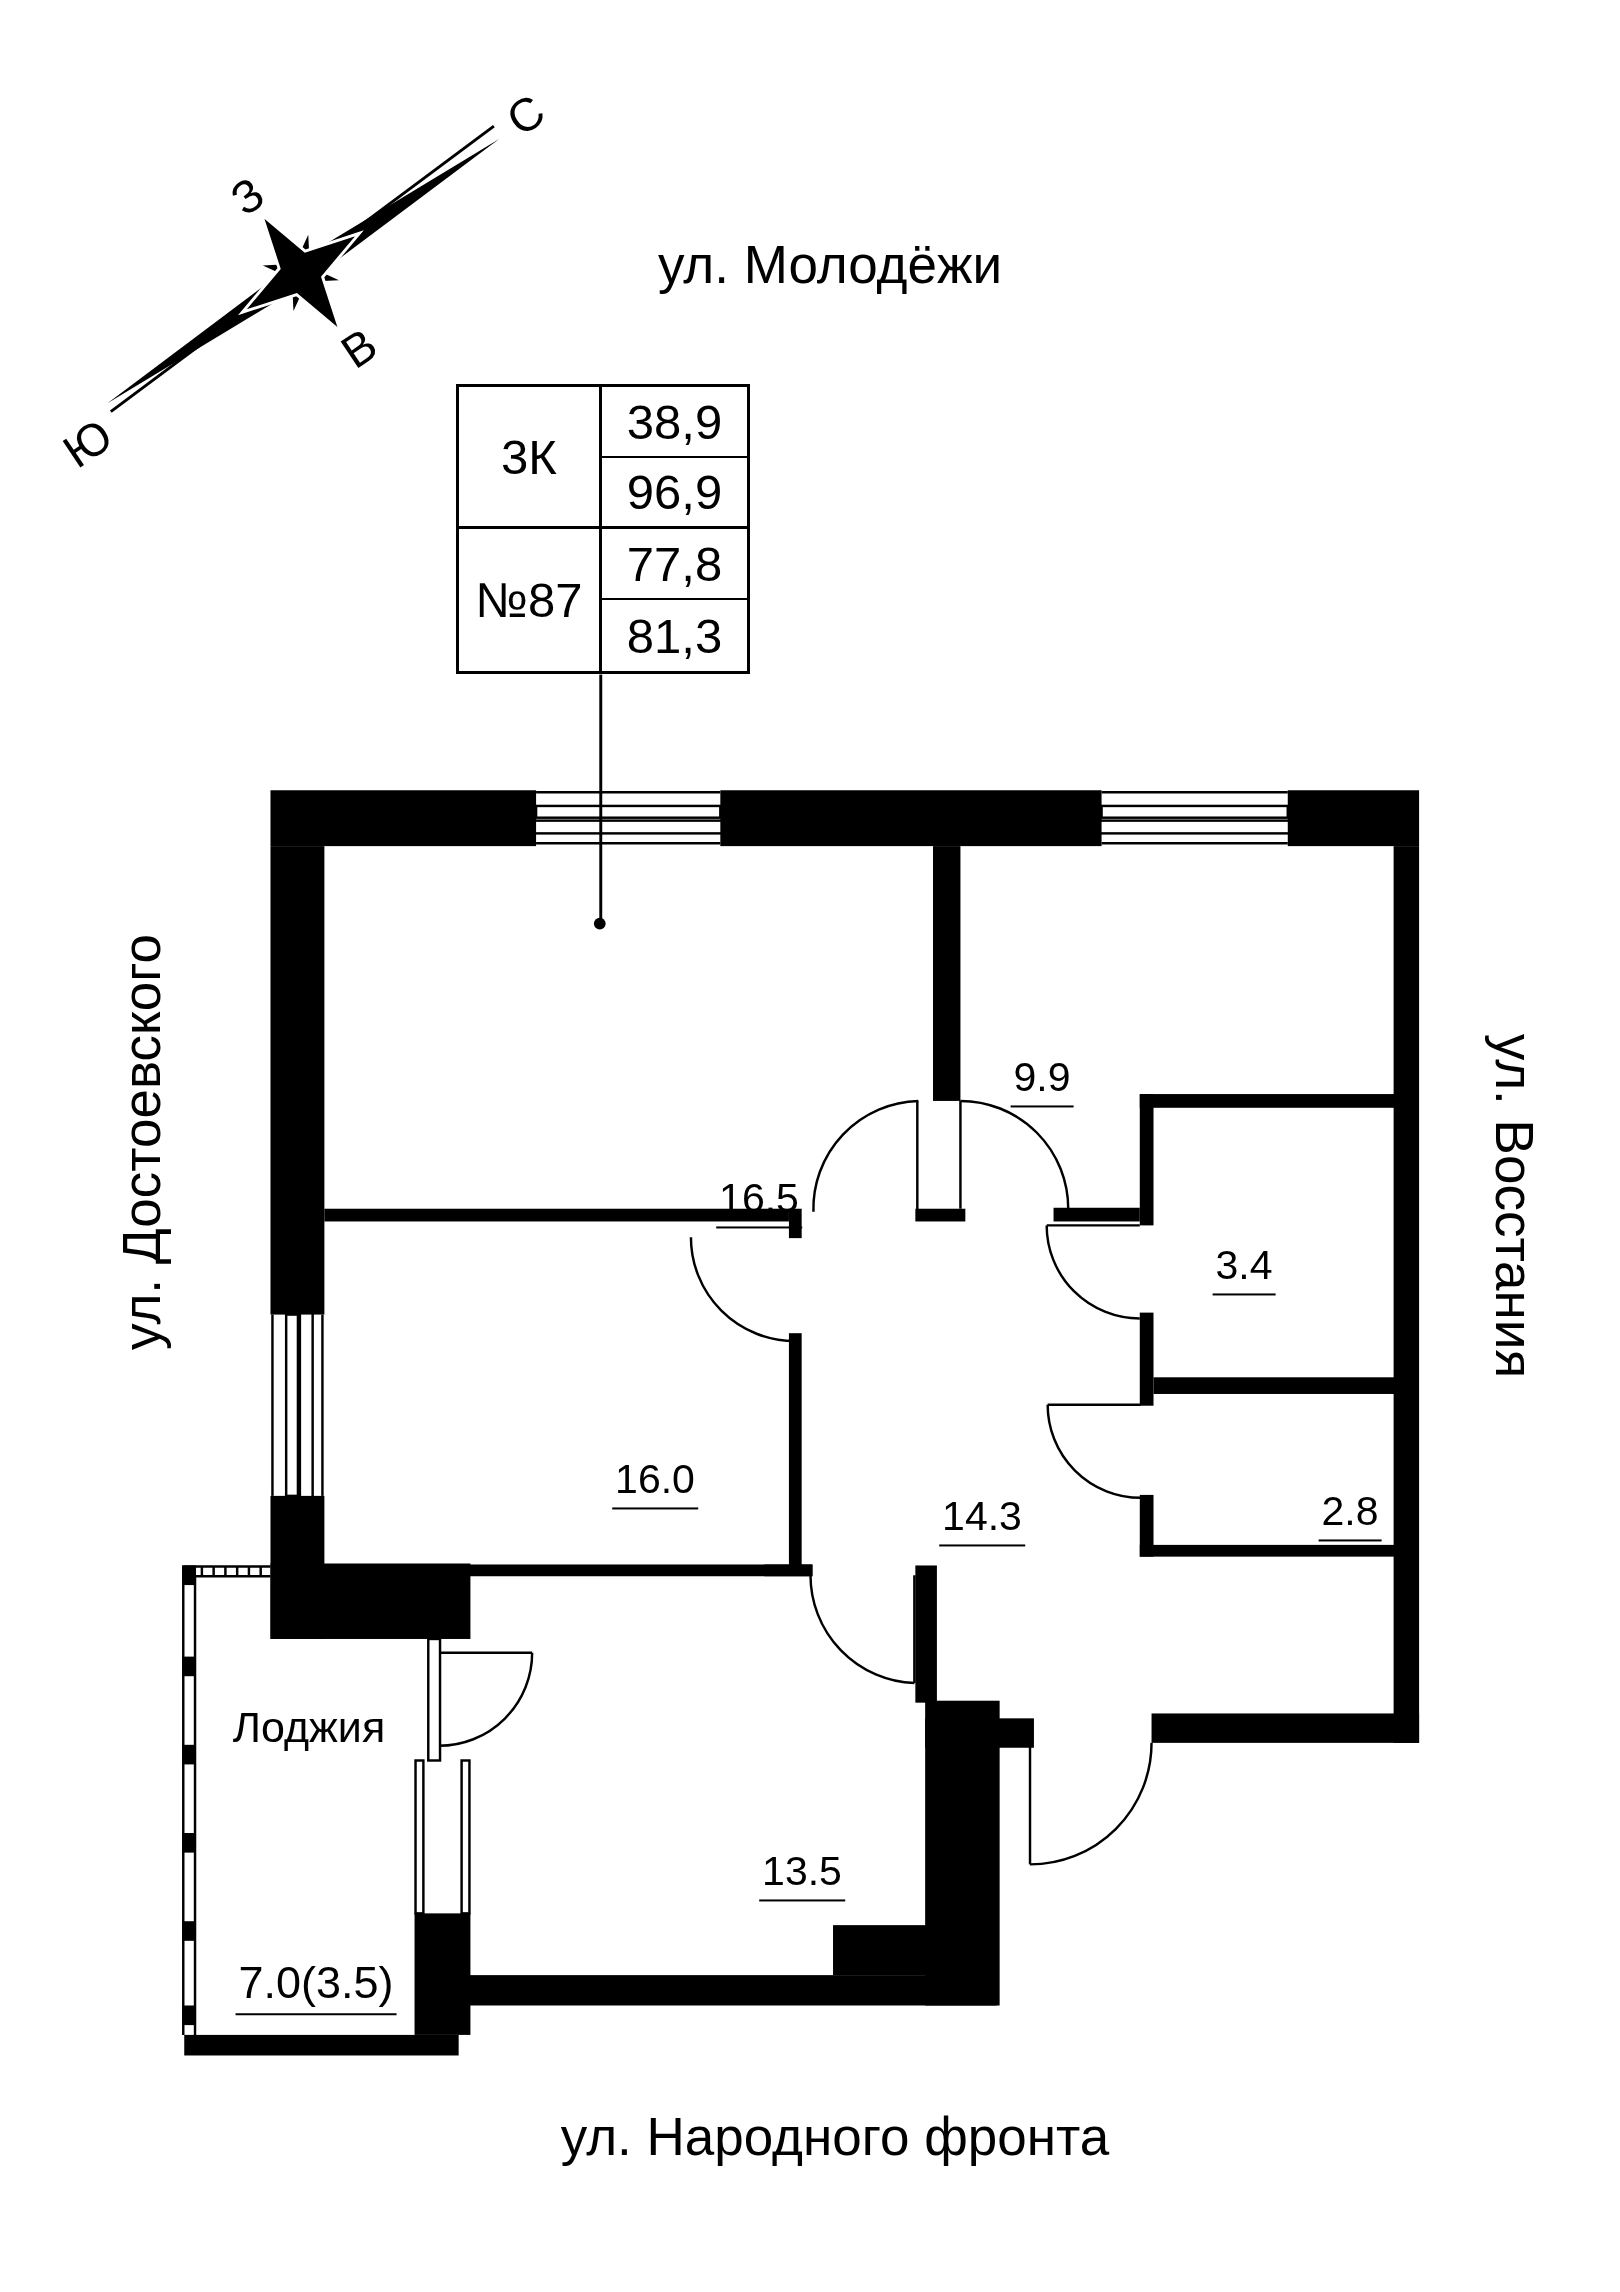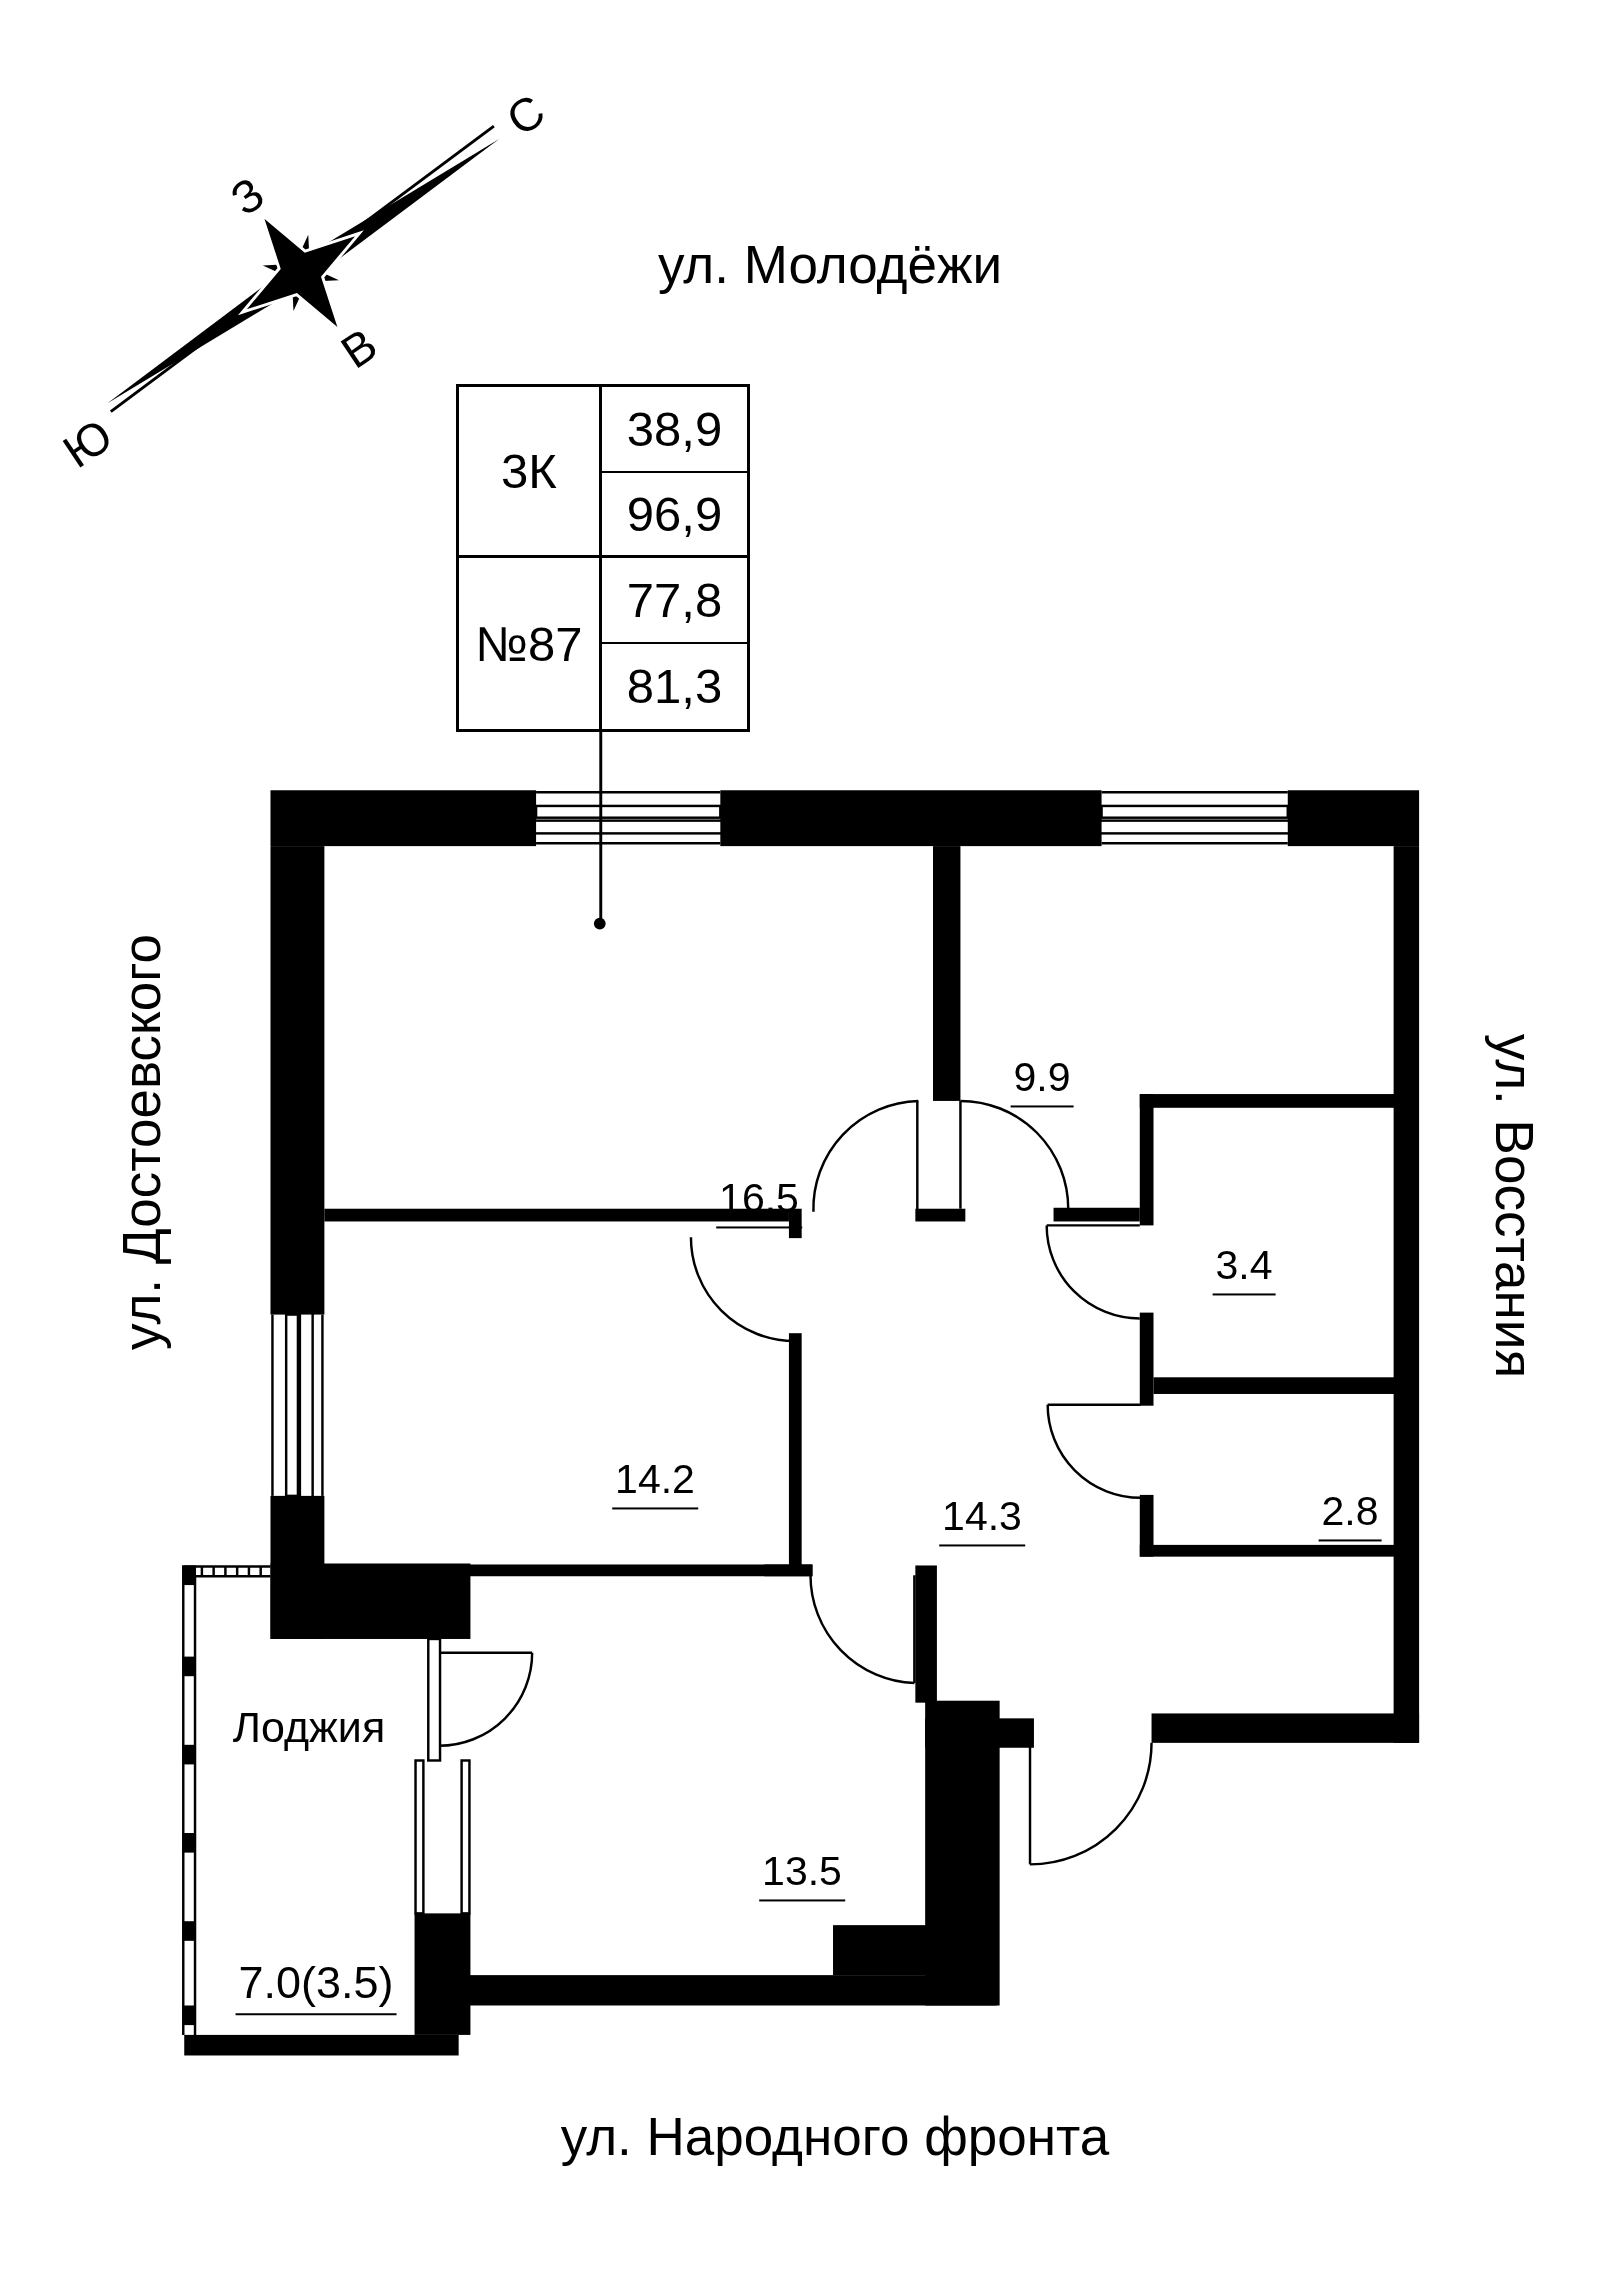--- a/index.html
+++ b/index.html
@@ -20,21 +20,21 @@
     font-size:41px;
     line-height:1.1;
   }
   .ul{border-bottom:2.9px solid #000;padding:0 2.9px 4.9px 2.9px;}
   .street{font-size:53px;}
   .vert-l{transform:translate(-50%,-50%) rotate(-90deg);}
   .vert-r{transform:translate(-50%,-50%) rotate(90deg);}
   .loggia-name{font-size:43px;margin-left:9px;}
   
   #info-table{
-    position:absolute;left:456px;top:384px;width:294px;height:348px;
+    position:absolute;left:456px;top:384px;width:294px;height:290px;
     border:3.9px solid #000;box-sizing:border-box;
     display:grid;grid-template-columns:143px 1fr;grid-template-rows:repeat(4,1fr);
     background:#fff;
   }
   #info-table .cell{
     display:flex;align-items:center;justify-content:center;
     font-size:49px;box-sizing:border-box;
   }
   .c-type {grid-column:1;grid-row:1/3;border-right:3.9px solid #000;border-bottom:3.9px solid #000;}
   .c-num  {grid-column:1;grid-row:3/5;border-right:3.9px solid #000;}
@@ -195,21 +195,21 @@
 
   <div class="lbl street" style="left:830px;top:265px;">ул. Молодёжи</div>
   <div class="lbl street vert-l" style="left:142px;top:1142px;">ул. Достоевского</div>
   <div class="lbl street vert-r" style="left:1514px;top:1206px;">ул. Восстания</div>
   <div class="lbl street" style="left:835px;top:2137px;">ул. Народного фронта</div>
 
   <div class="lbl"><span></span></div>
   <div class="lbl" style="left:759px;top:1159px;margin-top:40px;"><span class="ul">16.5</span></div>
   <div class="lbl" style="left:1042px;top:1078px;"><span class="ul">9.9</span></div>
   <div class="lbl" style="left:1244px;top:1266px;"><span class="ul">3.4</span></div>
-  <div class="lbl" style="left:655px;top:1480px;"><span class="ul">14.2</span></div>
+  <div class="lbl" style="left:655px;top:1480px;"><span class="ul">16.0</span></div>
   <div class="lbl" style="left:982px;top:1517px;"><span class="ul">14.3</span></div>
   <div class="lbl" style="left:1350px;top:1512px;text-align:center;"><span class="ul">2.8</span></div>
   <div class="lbl" style="left:802px;top:1872px;"><span class="ul">13.5</span></div>
   <div class="lbl loggia-name" style="left:300px;top:1728px;">Лоджия</div>
   <div class="lbl" style="left:316px;top:1983px;font-size:45px;"><span class="ul">7.0(3.5)</span></div>
 
 </div>
 
 
 </body></html>

